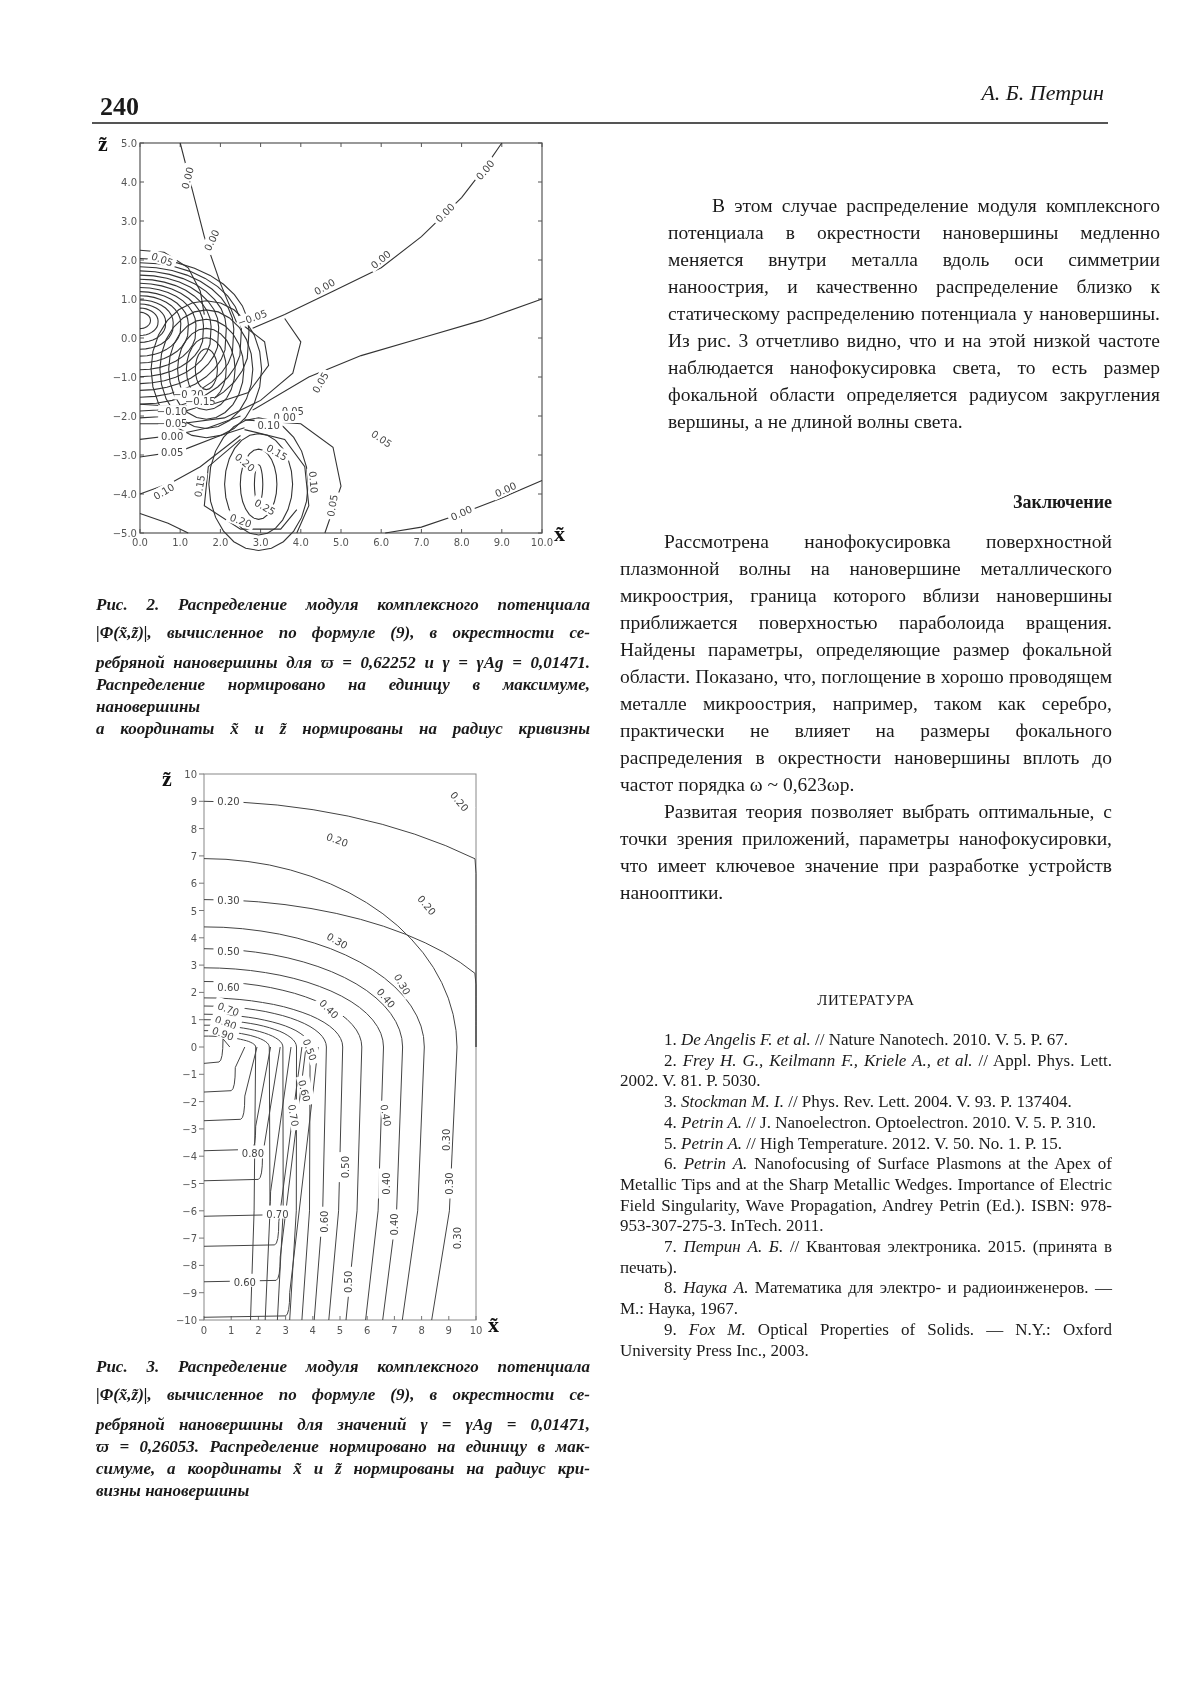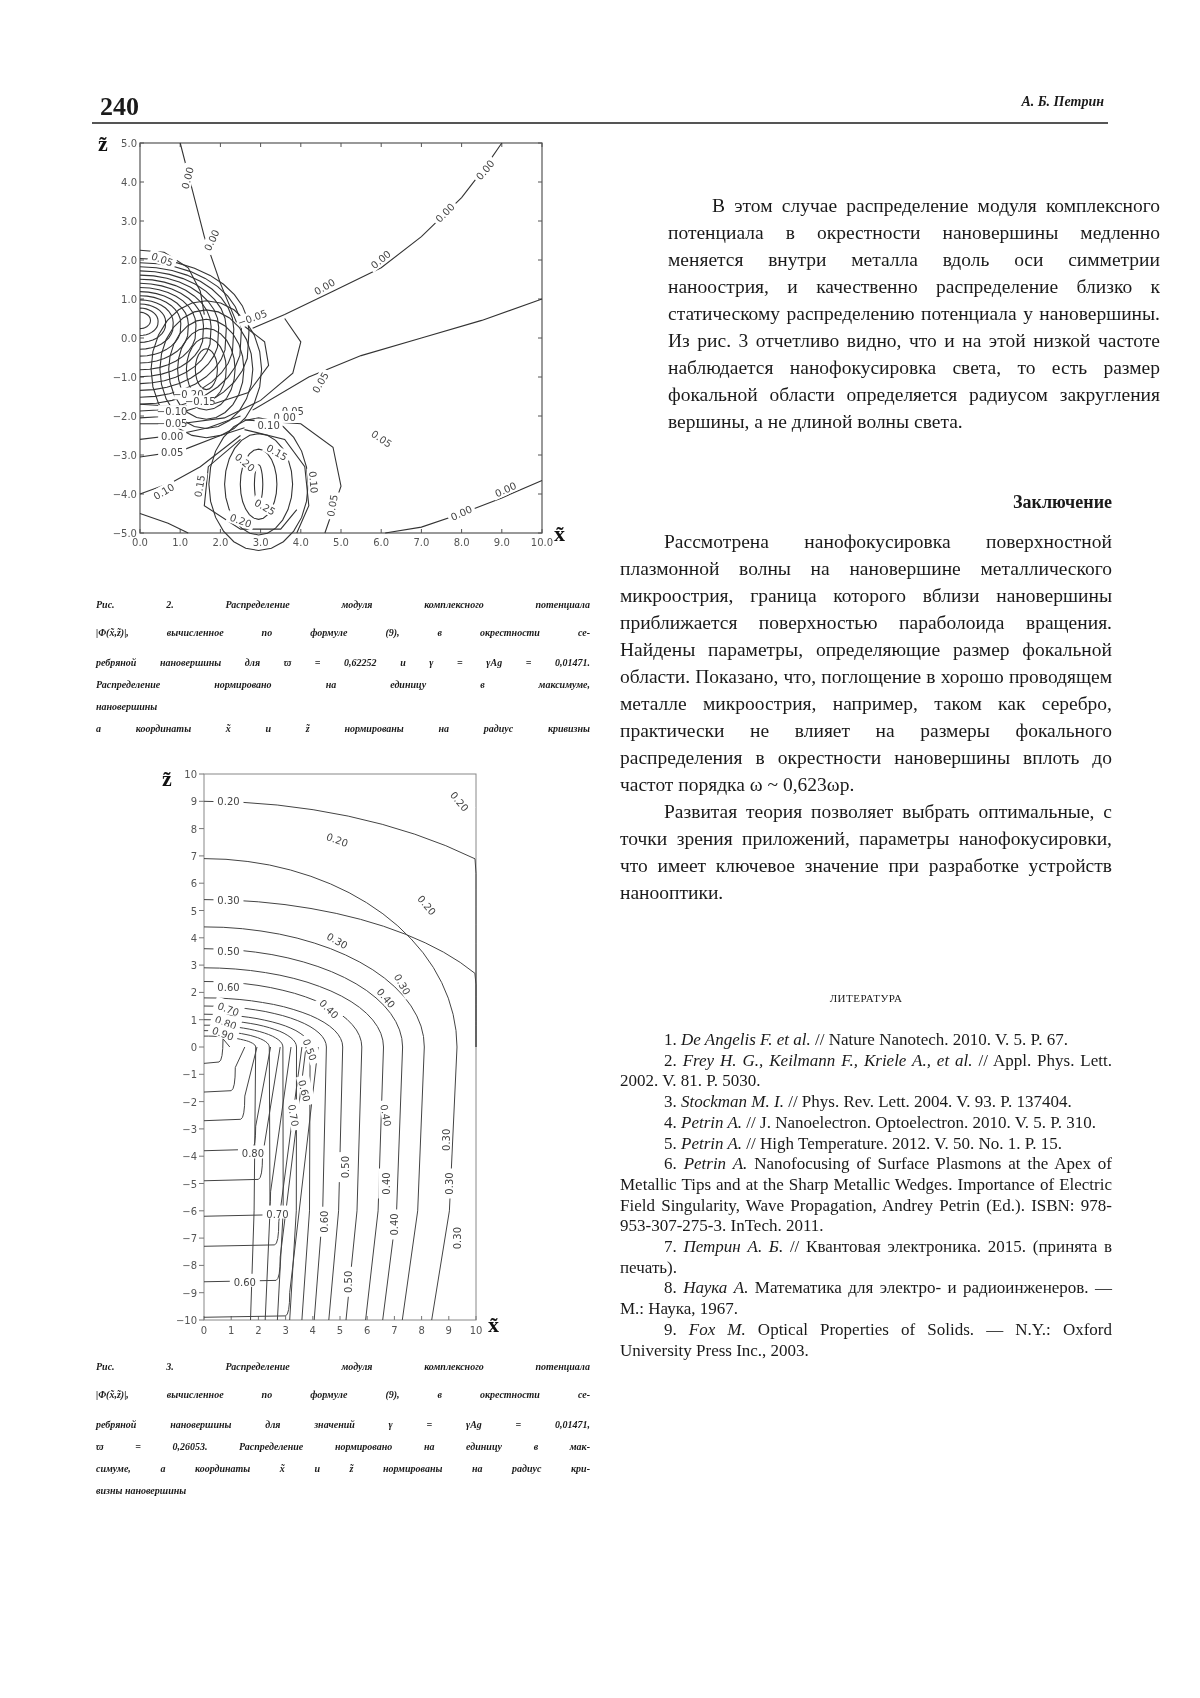--- a/index.html
+++ b/index.html
@@ -1,28 +1,28 @@
 <!DOCTYPE html>
 <html><head>
 <meta charset="utf-8">
 <style>
   html,body{margin:0;padding:0;background:#fff;}
   body{width:1200px;height:1698px;position:relative;overflow:hidden;font-family:"Liberation Serif","DejaVu Serif",serif;color:#1a1a1a;}
   .hdr-num{position:absolute;left:100px;top:92px;font-size:26px;font-weight:bold;}
-  .hdr-auth{position:absolute;right:96px;top:94px;font-size:14px;font-weight:bold;font-style:italic;}
+  .hdr-auth{position:absolute;right:96px;top:80px;font-size:22px;font-weight:normal;font-style:italic;}
   .hdr-rule{position:absolute;left:92px;top:122px;width:1016px;height:2px;background:#555;}
   .fig{position:absolute;}
   .fig svg{display:block;}
-  .caption{position:absolute;left:96px;width:494px;font-size:10px;font-weight:bold;font-style:italic;line-height:22px;text-align:justify;}
+  .caption{position:absolute;left:96px;width:494px;font-size:17px;font-weight:bold;font-style:italic;line-height:22px;text-align:justify;}
   .caption .l{display:block;text-align:justify;text-align-last:justify;white-space:nowrap;}
   .caption .l.last{text-align-last:left;}
   .col{position:absolute;left:620px;width:492px;font-size:19.5px;line-height:27px;text-align:justify;}
   .col p{margin:0;text-indent:44px;}
   .heading{position:absolute;left:620px;width:492px;text-align:right;font-weight:bold;font-size:18px;}
-  .lit-h{position:absolute;left:620px;width:492px;text-align:center;font-size:11px;letter-spacing:0.5px;}
+  .lit-h{position:absolute;left:620px;width:492px;text-align:center;font-size:15px;letter-spacing:0.5px;}
   .refs{position:absolute;left:620px;width:492px;font-size:17px;line-height:20.7px;text-align:justify;}
   .refs p{margin:0;text-indent:44px;}
   .refs i{font-style:italic;}
   .tick{font-family:"DejaVu Sans",sans-serif;font-size:10px;fill:#555;}
   .clab{font-family:"DejaVu Sans",sans-serif;font-size:10px;fill:#444;}
   .axname{font-family:"Liberation Serif",serif;font-weight:bold;font-size:22px;fill:#111;}
 </style>
 </head>
 <body>
 

